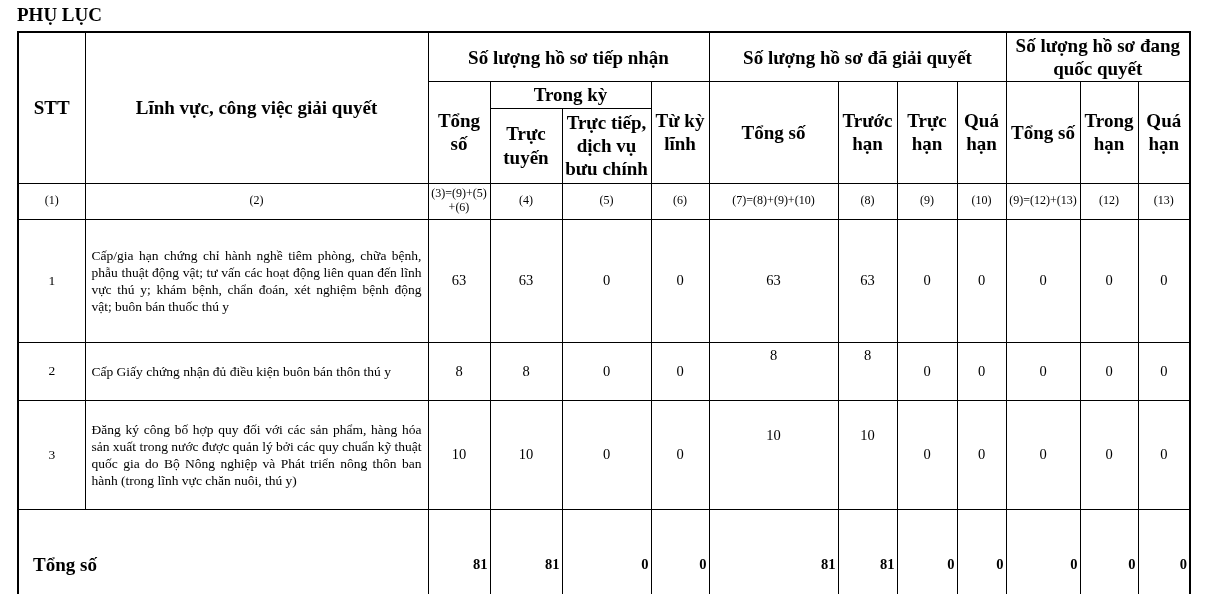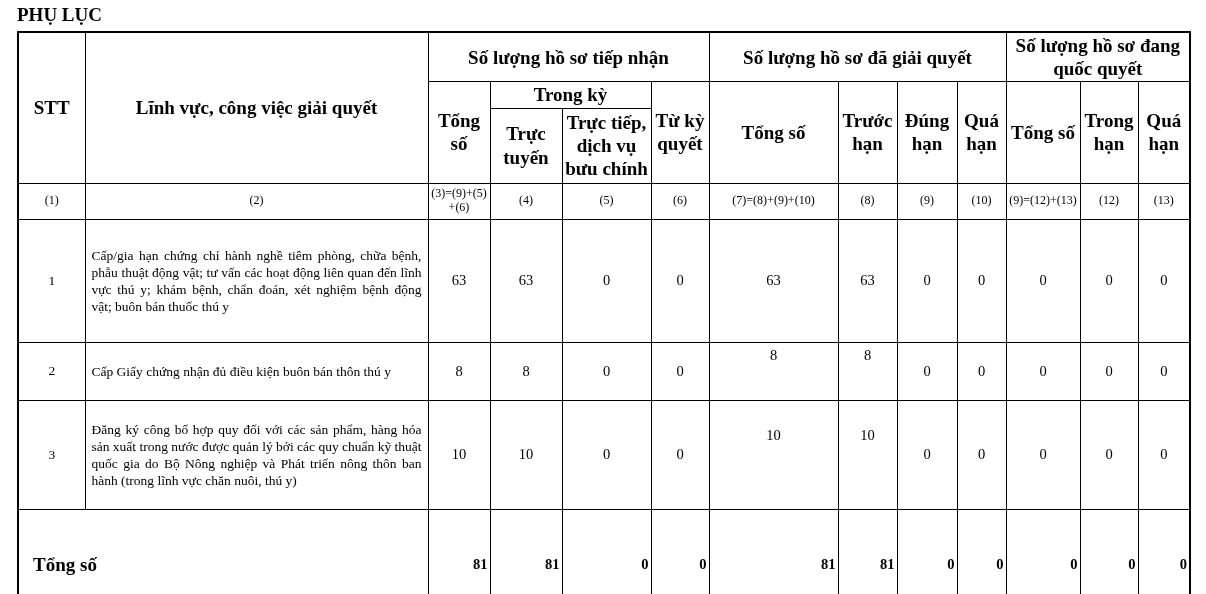--- a/index.html
+++ b/index.html
@@ -74,24 +74,24 @@
     <tr class="h-group">
       <th rowspan="3">STT</th>
       <th rowspan="3">Lĩnh vực, công việc giải quyết</th>
       <th colspan="4">Số lượng hồ sơ tiếp nhận</th>
       <th colspan="4">Số lượng hồ sơ đã giải quyết</th>
       <th colspan="3">Số lượng hồ sơ đang quốc quyết</th>
     </tr>
     <tr class="h-period">
       <th rowspan="2">Tổng số</th>
       <th colspan="2">Trong kỳ</th>
-      <th rowspan="2">Từ kỳ quyết</th>
+      <th rowspan="2">Từ kỳ lĩnh</th>
       <th rowspan="2">Tổng số</th>
       <th rowspan="2">Trước hạn</th>
-      <th rowspan="2">Đúng hạn</th>
+      <th rowspan="2">Trực hạn</th>
       <th rowspan="2">Quá hạn</th>
       <th rowspan="2">Tổng số</th>
       <th rowspan="2">Trong hạn</th>
       <th rowspan="2">Quá hạn</th>
     </tr>
     <tr class="h-sub">
       <th>Trực tuyến</th>
       <th>Trực tiếp, dịch vụ bưu chính</th>
     </tr>
     <tr class="h-formula">

